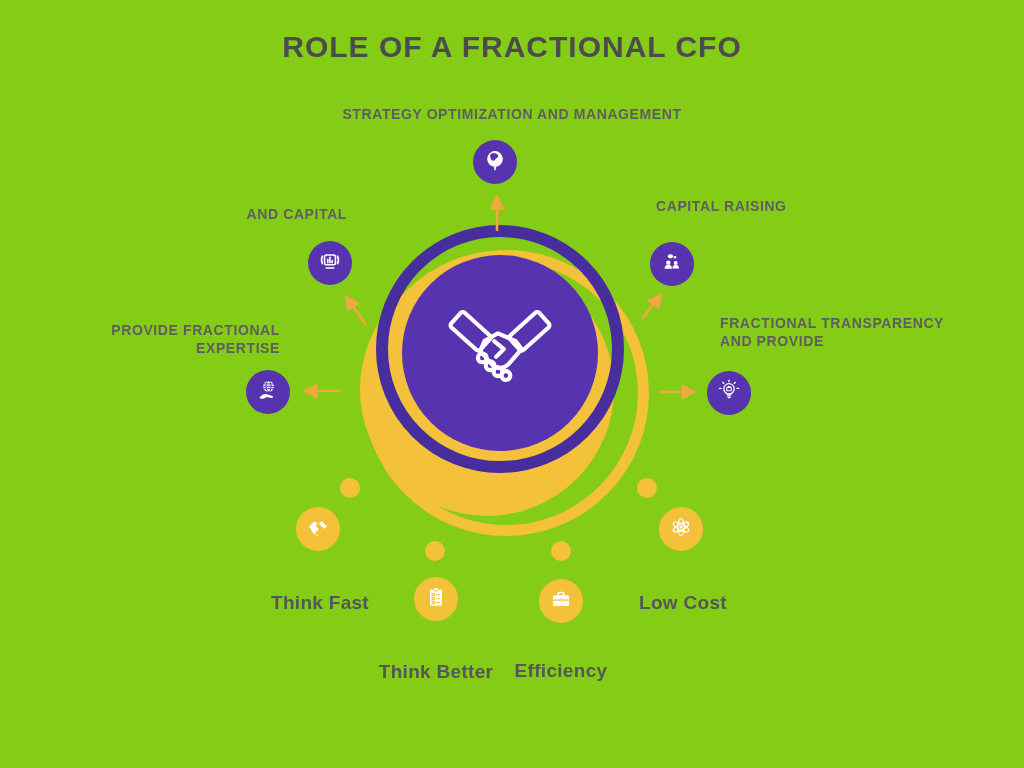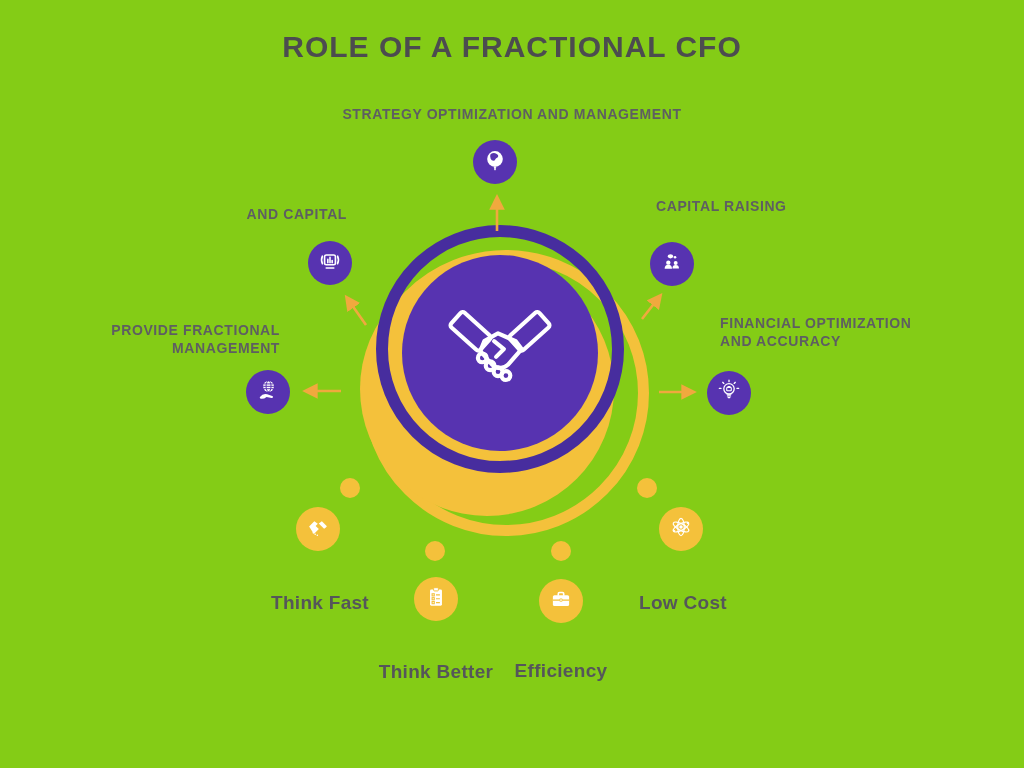--- a/index.html
+++ b/index.html
@@ -65,25 +65,25 @@
   <div class="title">ROLE OF A FRACTIONAL CFO</div>
 
   <div class="role-label lbl-strategy">STRATEGY OPTIMIZATION AND MANAGEMENT</div>
   <div class="role-label lbl-planning">
     <br>
     <span>AND CAPITAL</span>
   </div>
   <div class="role-label lbl-capital">CAPITAL RAISING</div>
   <div class="role-label lbl-expertise">
     <span>PROVIDE FRACTIONAL</span><br>
-    <span>MANAGEMENT</span>
+    <span>EXPERTISE</span>
   </div>
   <div class="role-label lbl-transparency">
-    <span>FINANCIAL OPTIMIZATION</span><br>
-    <span>AND ACCURACY</span>
+    <span>FRACTIONAL TRANSPARENCY</span><br>
+    <span>AND PROVIDE</span>
   </div>
 
   <div class="yellow-outer-ring"></div>
   <div class="yellow-fill"></div>
   <div class="purple-ring"></div>
   <div class="purple-core">
     <span>
       <svg width="118" height="118" viewBox="0 0 120 120" fill="none" stroke="#ffffff" stroke-width="4.2" stroke-linejoin="round" stroke-linecap="round">
         <rect x="10" y="30" width="40" height="20" rx="3" transform="rotate(42 30 40)"></rect>
         <rect x="70" y="30" width="40" height="20" rx="3" transform="rotate(-42 90 40)"></rect>

